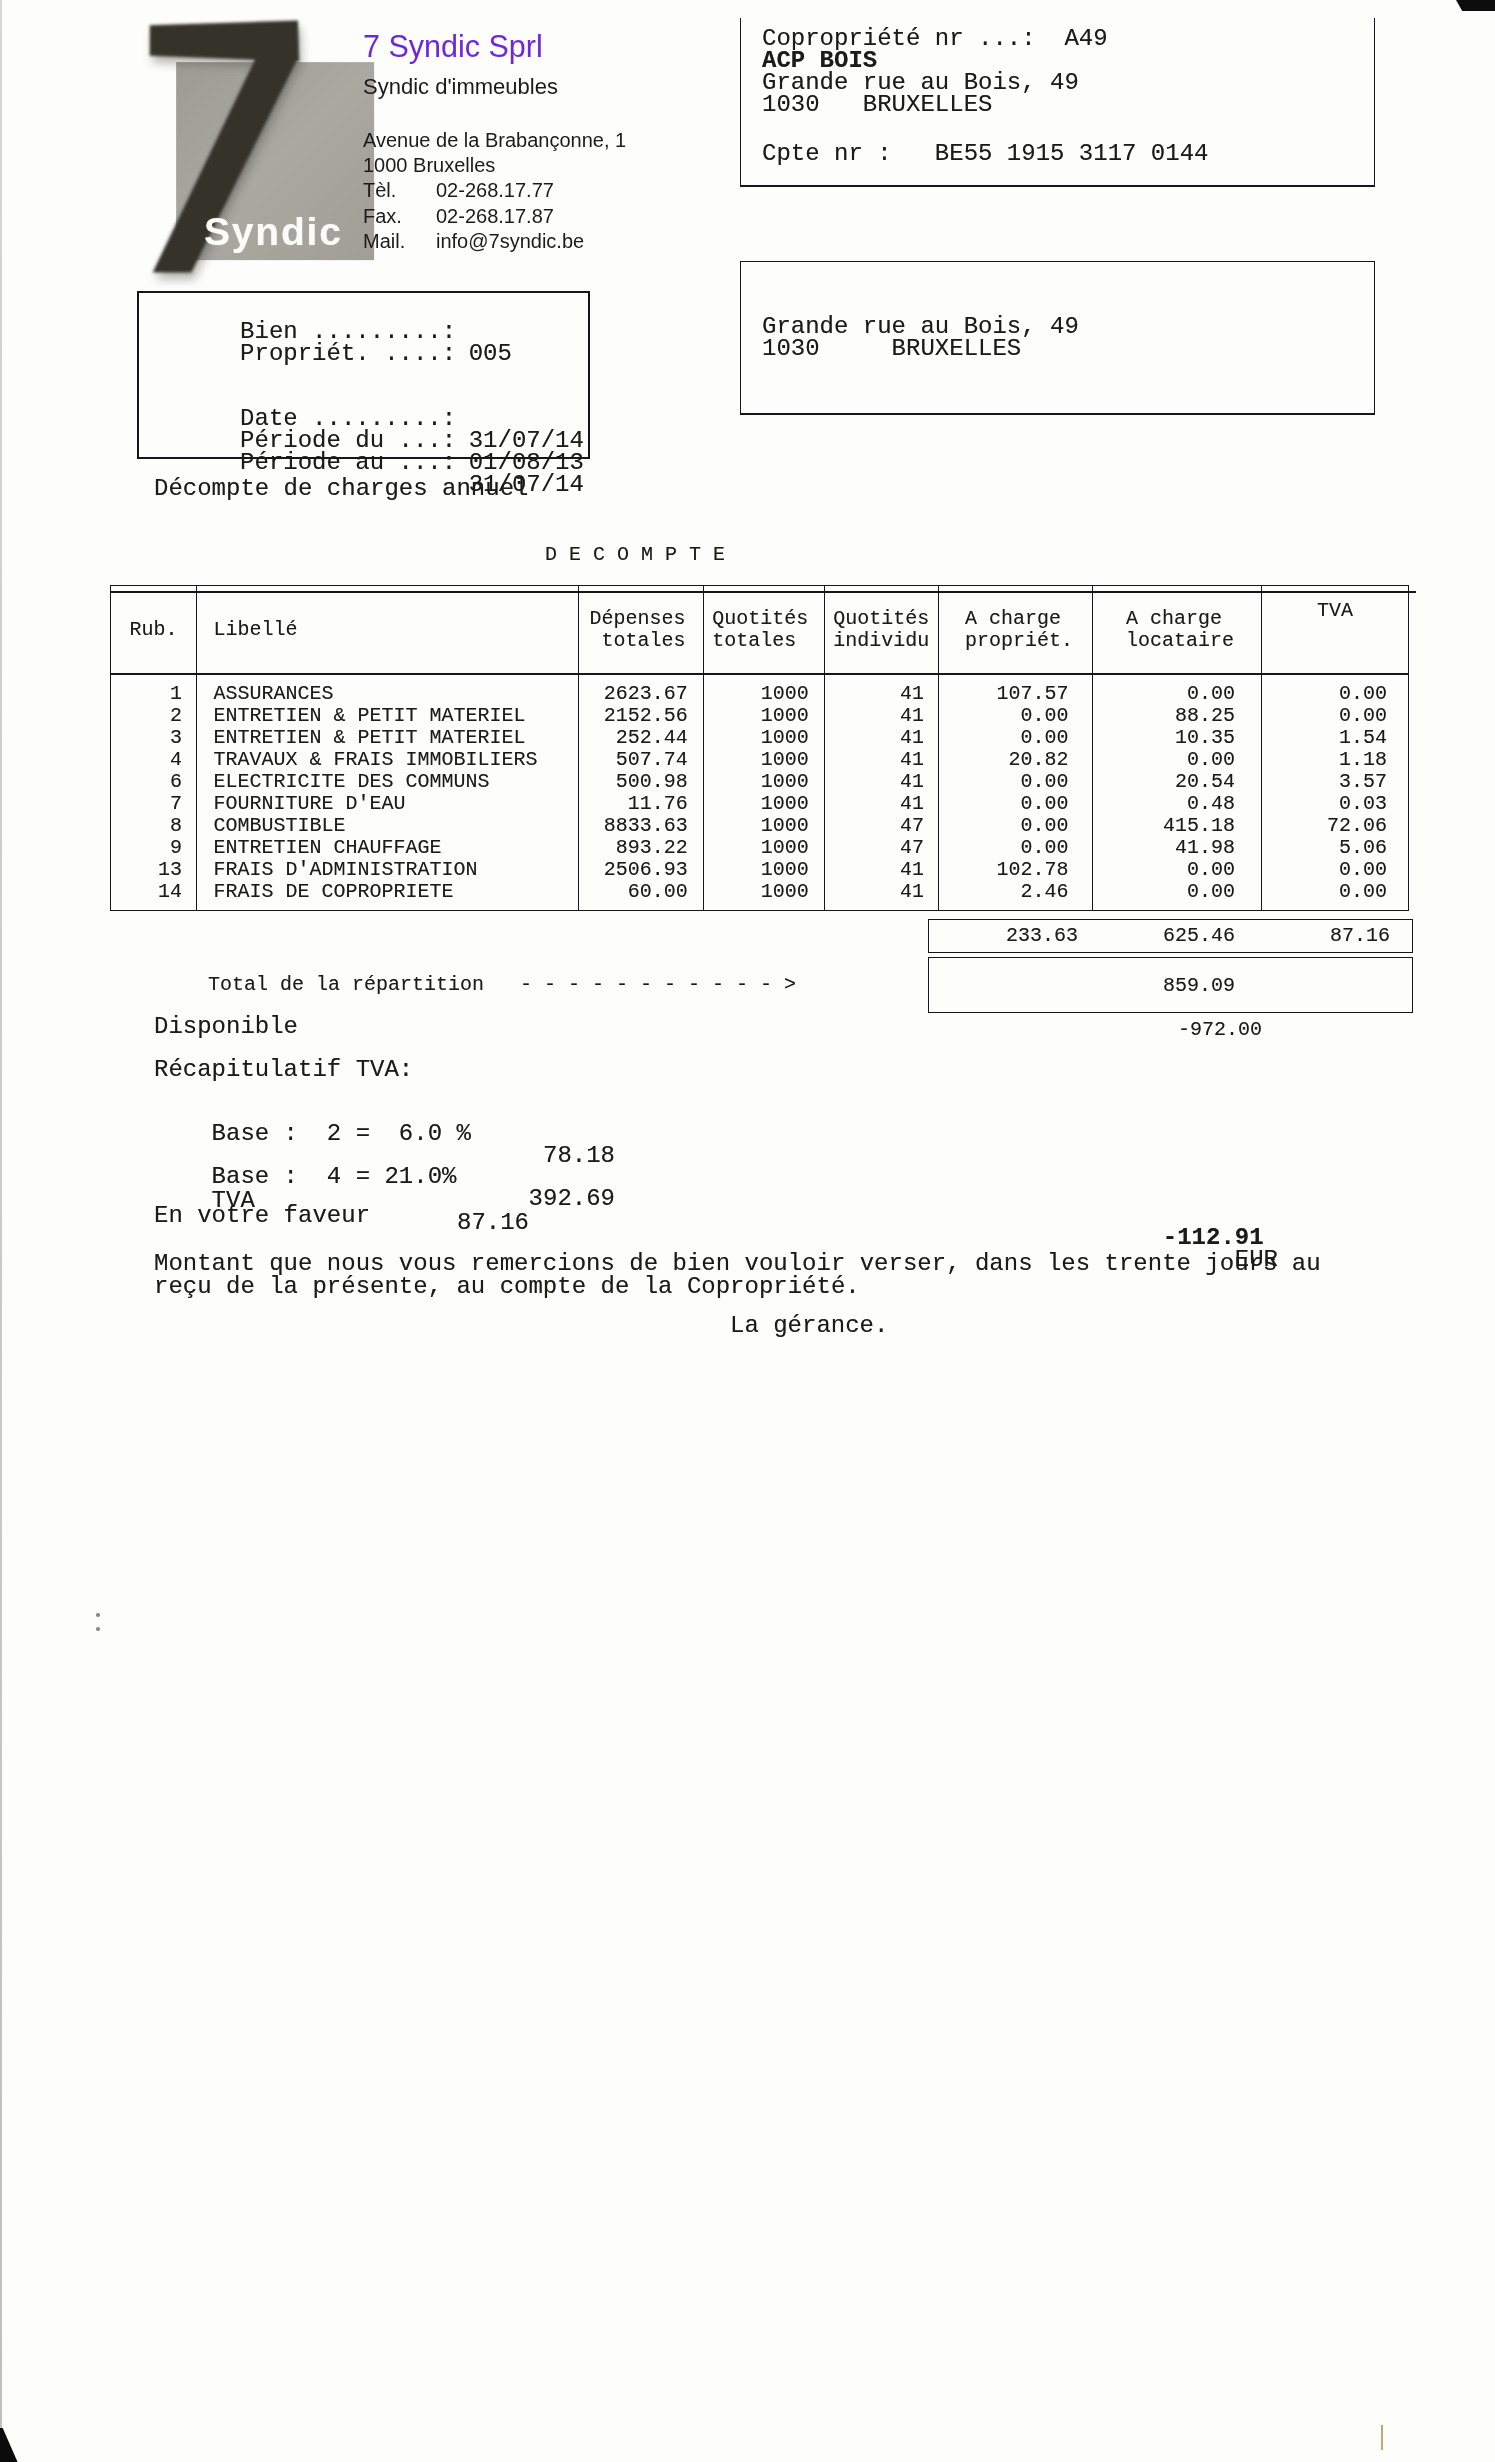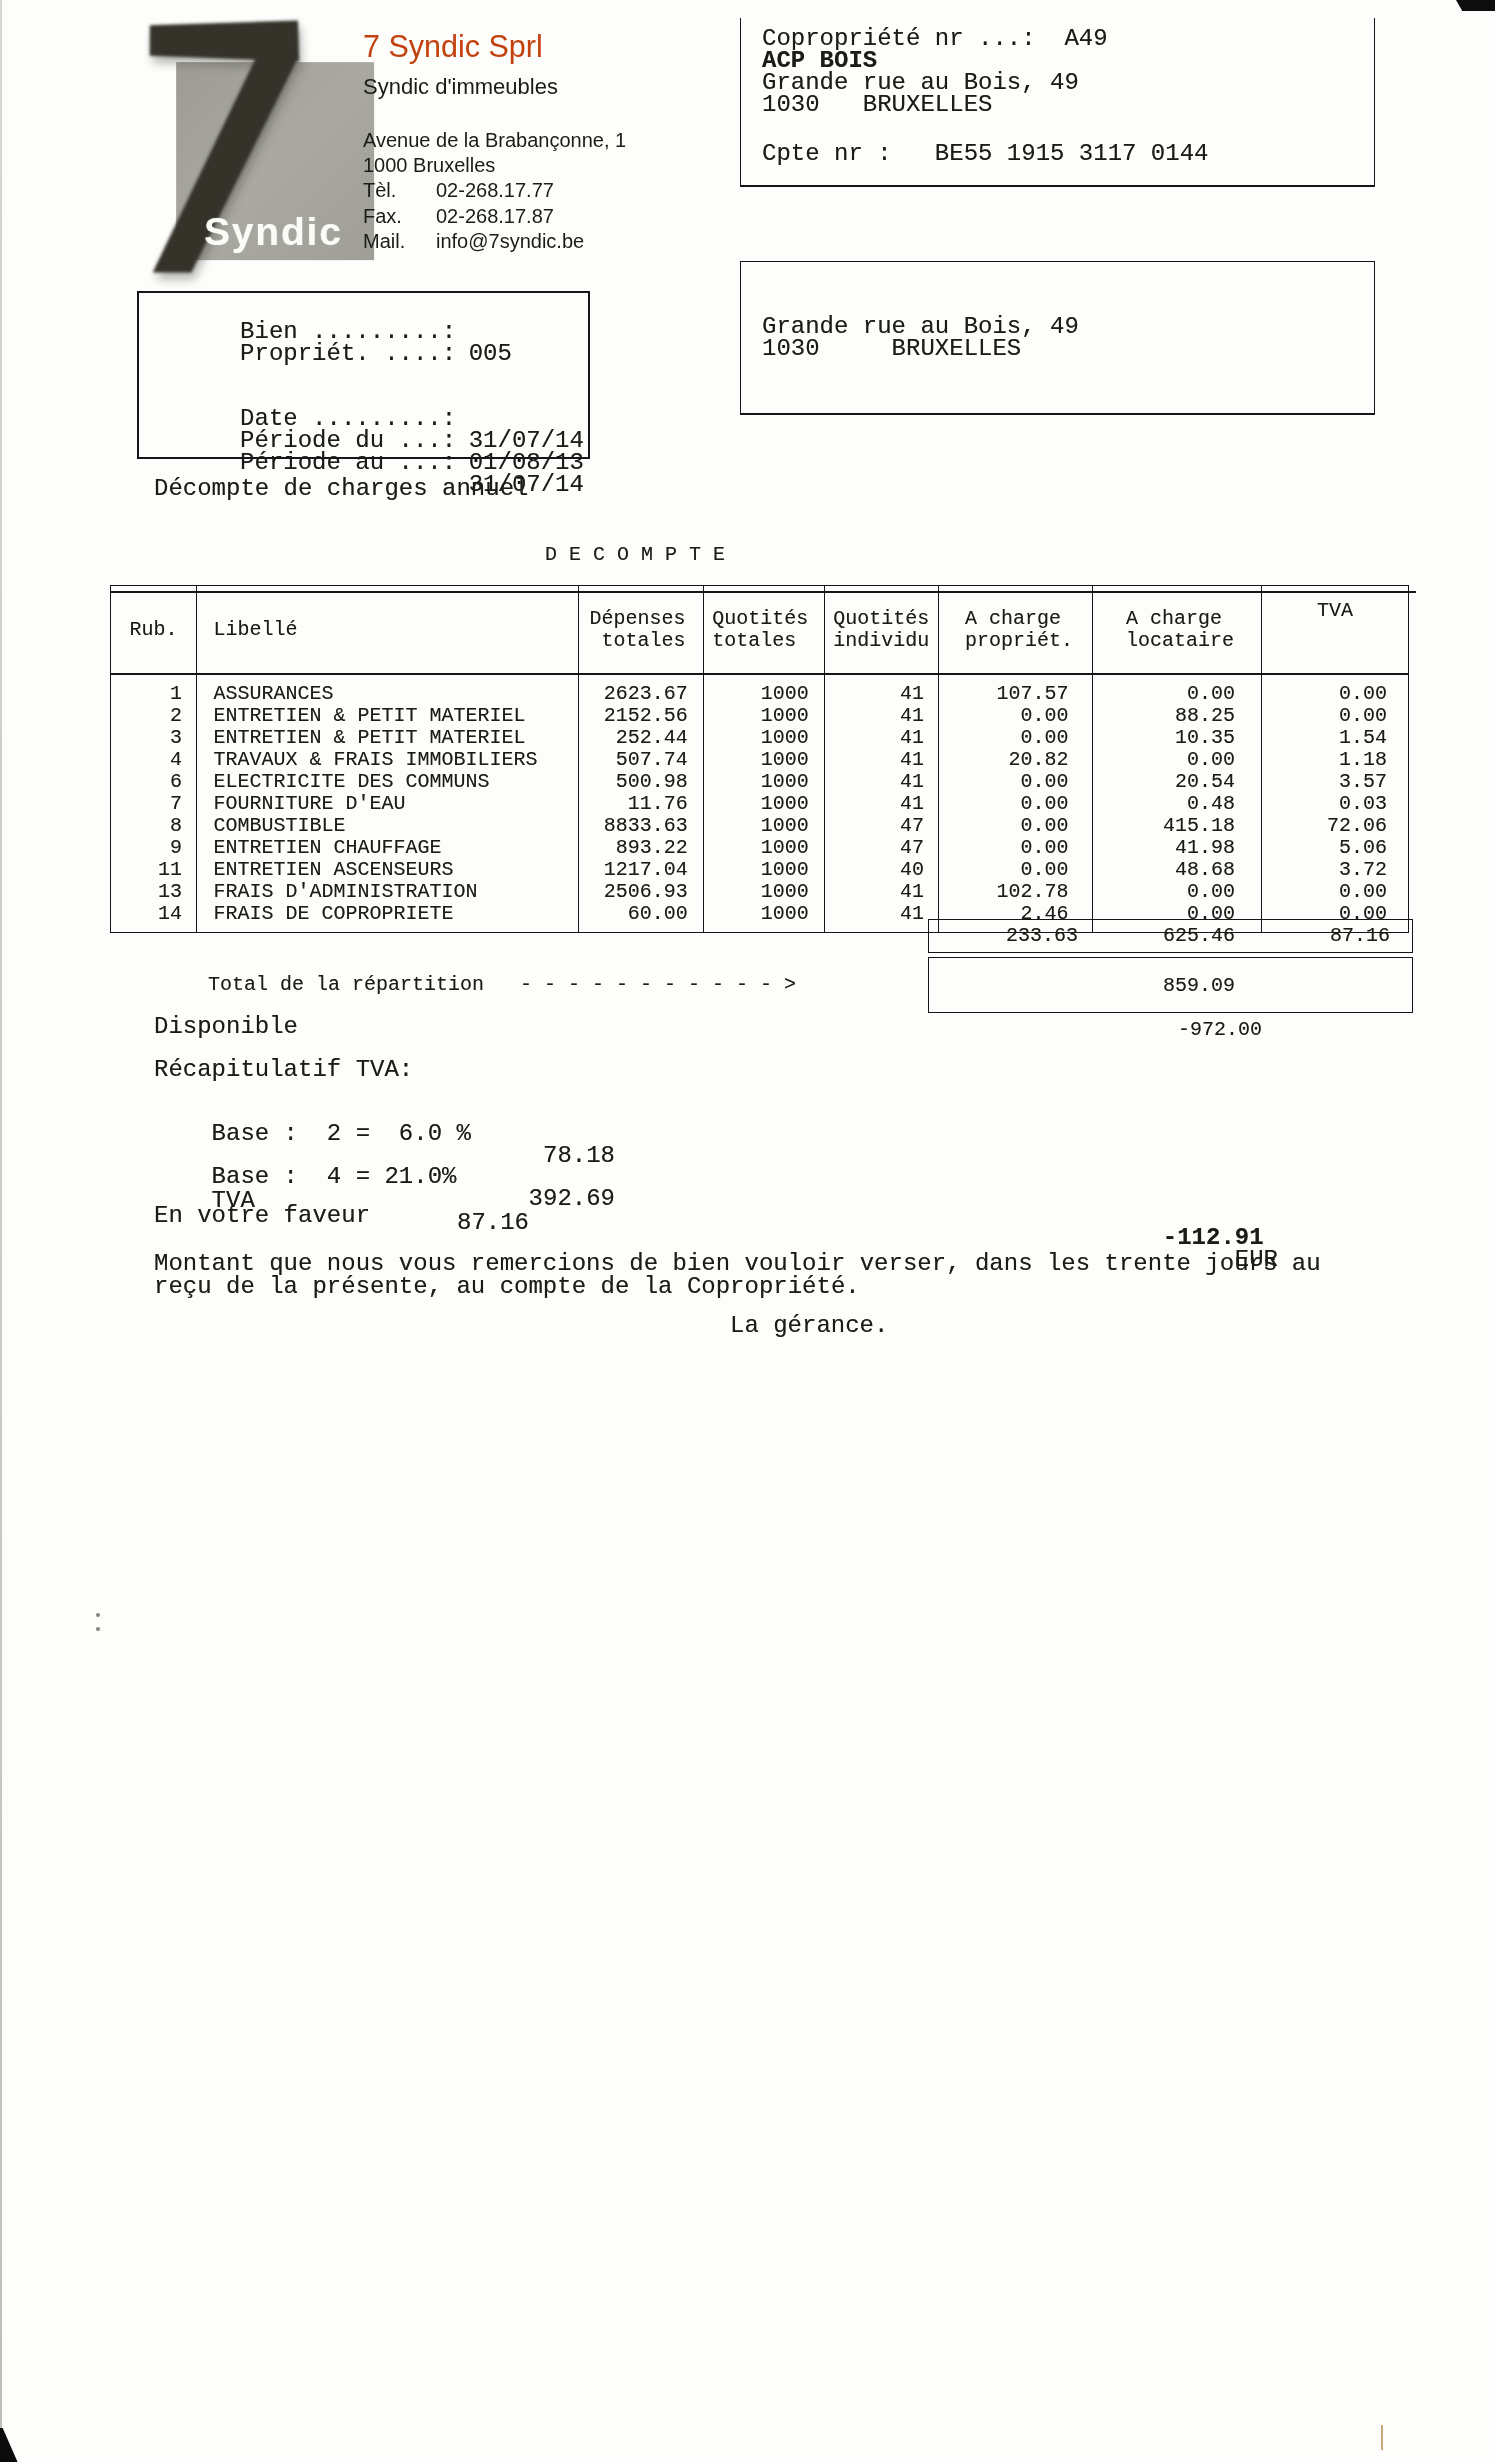--- a/index.html
+++ b/index.html
@@ -21,21 +21,21 @@
              clip-path:polygon(0 0,15% 0,100% 100%,0 100%);}
   .scratch{left:1381px;top:2425px;width:2.3px;height:24.6px;background:#b5854e;opacity:.75;}
   .colon-mark{left:96px;top:1613px;width:3.5px;height:3.5px;border-radius:50%;background:#6e6e68;
               box-shadow:0 14px 0 #6e6e68;opacity:.8;}
 
   
   .logo-word{left:204px;top:210px;font-size:39px;font-weight:700;letter-spacing:1.8px;color:#fbfbf7;
              text-shadow:0 0 1.2px rgba(255,255,255,.5);}
 
   
-  .c-name{left:363px;top:29px;font-size:30.5px;color:#c2410c;}
+  .c-name{left:363px;top:29px;font-size:30.5px;color:#6d28d9;}
   .c-tag{left:363px;top:74px;font-size:22px;}
   .c-addr1{left:363px;top:129px;font-size:20px;}
   .c-addr2{left:363px;top:154px;font-size:20px;}
   .c-row{left:363px;font-size:20px;}
   .c-row .c-val{position:absolute;left:73px;white-space:nowrap;}
 
   
   .copro-box{left:740px;top:17.6px;width:635px;height:169px;box-sizing:border-box;
              border-left:1.8px solid #15151a;border-right:1.8px solid #15151a;border-bottom:2.9px solid #15151a;}
   .addr-box{left:740px;top:261px;width:635px;height:154px;box-sizing:border-box;
@@ -291,30 +291,20 @@
             <td class="c-rub">9</td>
             <td class="c-lib">ENTRETIEN CHAUFFAGE</td>
             <td class="c-dep">893.22</td>
             <td class="c-qt">1000</td>
             <td class="c-qi">47</td>
             <td class="c-prop">0.00</td>
             <td class="c-loc">41.98</td>
             <td class="c-tva">5.06</td>
           </tr>
           <tr>
-            <td class="c-rub">11</td>
-            <td class="c-lib">ENTRETIEN ASCENSEURS</td>
-            <td class="c-dep">1217.04</td>
-            <td class="c-qt">1000</td>
-            <td class="c-qi">40</td>
-            <td class="c-prop">0.00</td>
-            <td class="c-loc">48.68</td>
-            <td class="c-tva">3.72</td>
-          </tr>
-          <tr>
             <td class="c-rub">13</td>
             <td class="c-lib">FRAIS D'ADMINISTRATION</td>
             <td class="c-dep">2506.93</td>
             <td class="c-qt">1000</td>
             <td class="c-qi">41</td>
             <td class="c-prop">102.78</td>
             <td class="c-loc">0.00</td>
             <td class="c-tva">0.00</td>
           </tr>
           <tr>

